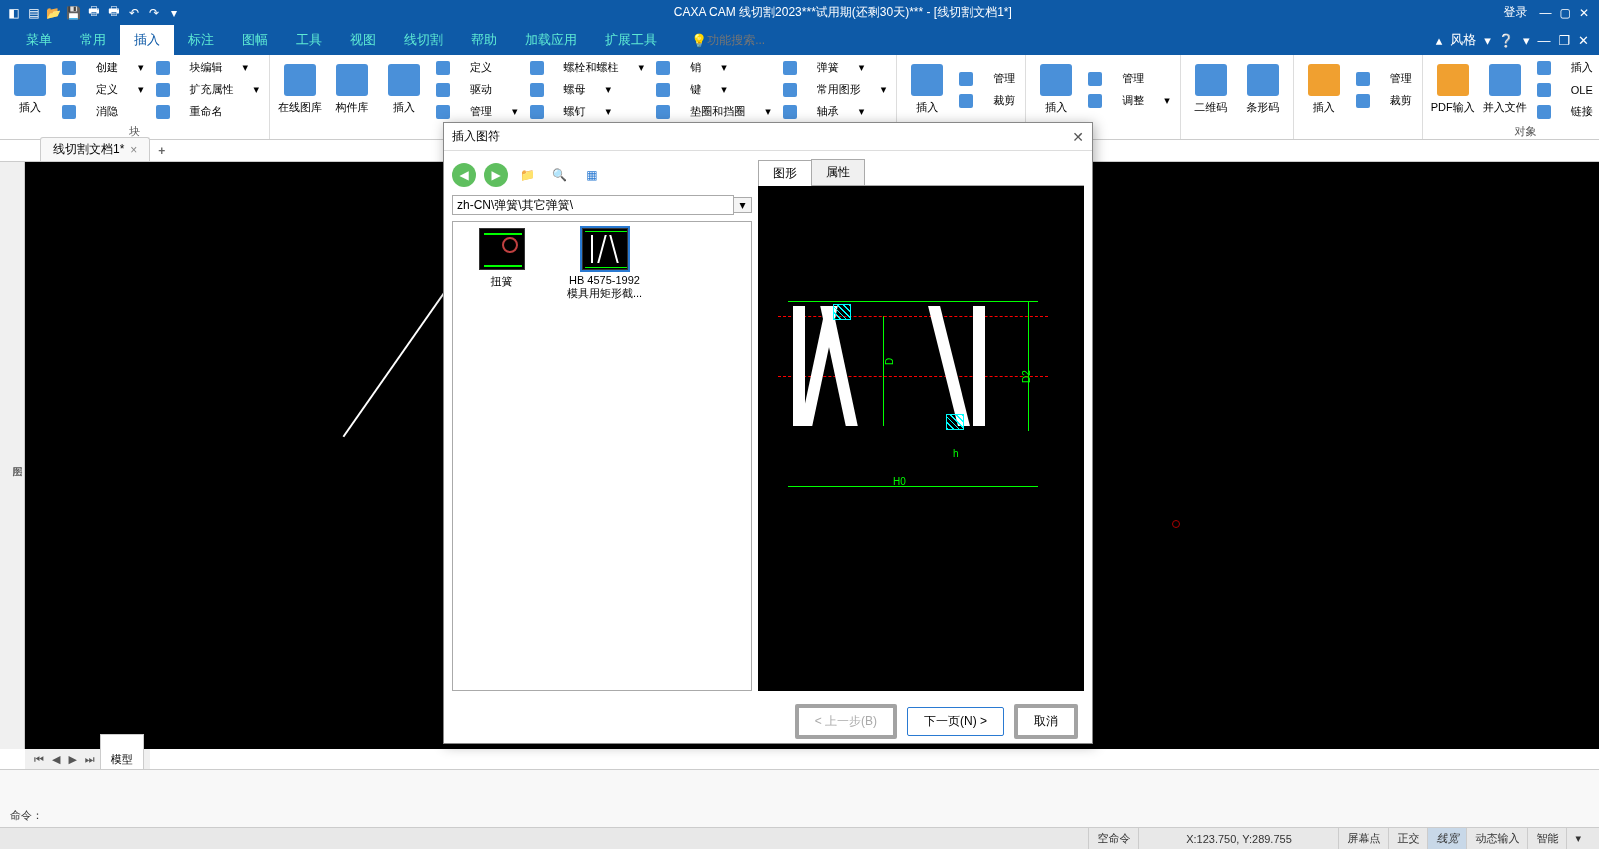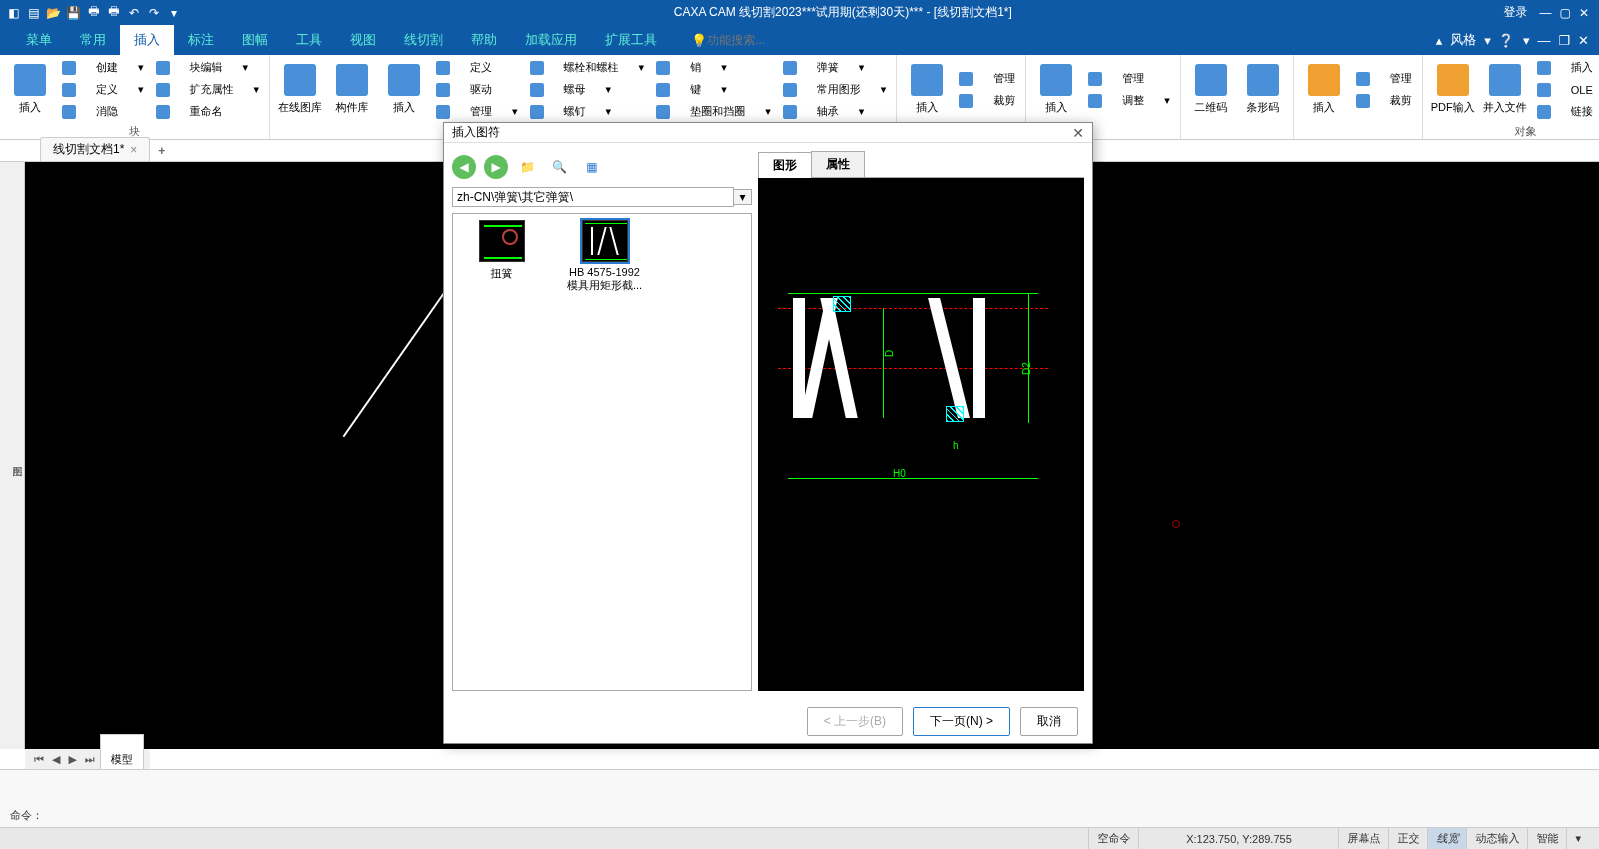--- a/index.html
+++ b/index.html
@@ -55,41 +55,41 @@
 .status-bar .spacer { flex: 1; }
 .status-bar .status-item { padding: 0 8px; border-left: 1px solid #ccc; height: 100%; display: flex; align-items: center; }
 .status-bar .status-item.active { background: #c8d8e8; font-style: italic; }
 
 
 .cmd-area { position: absolute; bottom: 22px; left: 0; right: 0; height: 58px; background: #f8f8f8; border-top: 1px solid #ccc; display: flex; flex-direction: column; justify-content: flex-end; font-size: 11px; padding: 4px 10px; color: #333; }
 .cmd-line { display: flex; align-items: center; gap: 4px; }
 
 
 .dialog { position: absolute; top: 122px; left: 443px; width: 650px; height: 622px; background: #fff; border: 1px solid #888; box-shadow: 2px 2px 12px rgba(0,0,0,0.3); display: flex; flex-direction: column; font-size: 12px; }
-.dialog-title { height: 20px; display: flex; align-items: center; justify-content: space-between; padding: 0 8px; border-bottom: 1px solid #ddd; }
+.dialog-title { height: 28px; display: flex; align-items: center; justify-content: space-between; padding: 0 8px; border-bottom: 1px solid #ddd; }
 .dialog-title .close-x { cursor: pointer; color: #555; font-size: 14px; }
 .dialog-body { flex: 1; display: flex; padding: 8px; gap: 6px; }
 .dialog-left { width: 300px; display: flex; flex-direction: column; }
 .dialog-toolbar { display: flex; gap: 8px; padding: 4px 0; }
 .dialog-toolbar .tb-btn { width: 24px; height: 24px; border-radius: 12px; cursor: pointer; display: flex; align-items: center; justify-content: center; }
 .dialog-path-row { display: flex; margin: 4px 0 6px 0; align-items: center; }
 .dialog-path { flex: 1; border: 1px solid #aaa; padding: 2px 4px; font-size: 12px; background: #fff; }
 .dialog-path-dd { width: 18px; border: 1px solid #aaa; border-left: none; background: #f4f4f4; text-align: center; cursor: pointer; }
 .dialog-list { flex: 1; border: 1px solid #aaa; padding: 6px; display: flex; gap: 18px; align-items: flex-start; }
 .list-item { width: 85px; display: flex; flex-direction: column; align-items: center; text-align: center; font-size: 11px; cursor: pointer; }
 .list-item .thumb { width: 46px; height: 42px; background: #000; margin-bottom: 4px; border: 1px solid #333; position: relative; }
 .list-item.sel .thumb { outline: 2px solid #2a7ad2; }
 .thumb .tline { position: absolute; background: #0f0; }
 .dialog-right { flex: 1; display: flex; flex-direction: column; }
-.preview-tabs { display: flex; border-bottom: 1px solid #aaa; font-weight: bold; }
+.preview-tabs { display: flex; border-bottom: 1px solid #aaa; }
 .preview-tab { padding: 4px 14px; border: 1px solid #aaa; border-bottom: none; margin-right: -1px; background: #f0f0f0; cursor: pointer; }
 .preview-tab.active { background: #fff; position: relative; top: 1px; }
 .preview-pane { flex: 1; background: #000; position: relative; }
 .dialog-footer { height: 44px; display: flex; justify-content: flex-end; align-items: center; gap: 10px; padding: 0 14px; }
-.dialog-btn { padding: 5px 16px; border: 1px solid #a3a3a3; background: #fff; cursor: pointer; border-radius: 2px; font-size: 12px; }
+.dialog-btn { padding: 5px 16px; border: 4px solid #a3a3a3; background: #fff; cursor: pointer; border-radius: 2px; font-size: 12px; }
 .dialog-btn.disabled { color: #aaa; }
 .dialog-btn.primary { border: 1px solid #2a7ad2; }
 
 
 .pv-line { position: absolute; background: #0f0; }
 .pv-white { position: absolute; background: #fff; }
 .pv-redline { position: absolute; border-top: 1px dashed #f00; height: 0; }
 </style>
 </head>
 <body>

